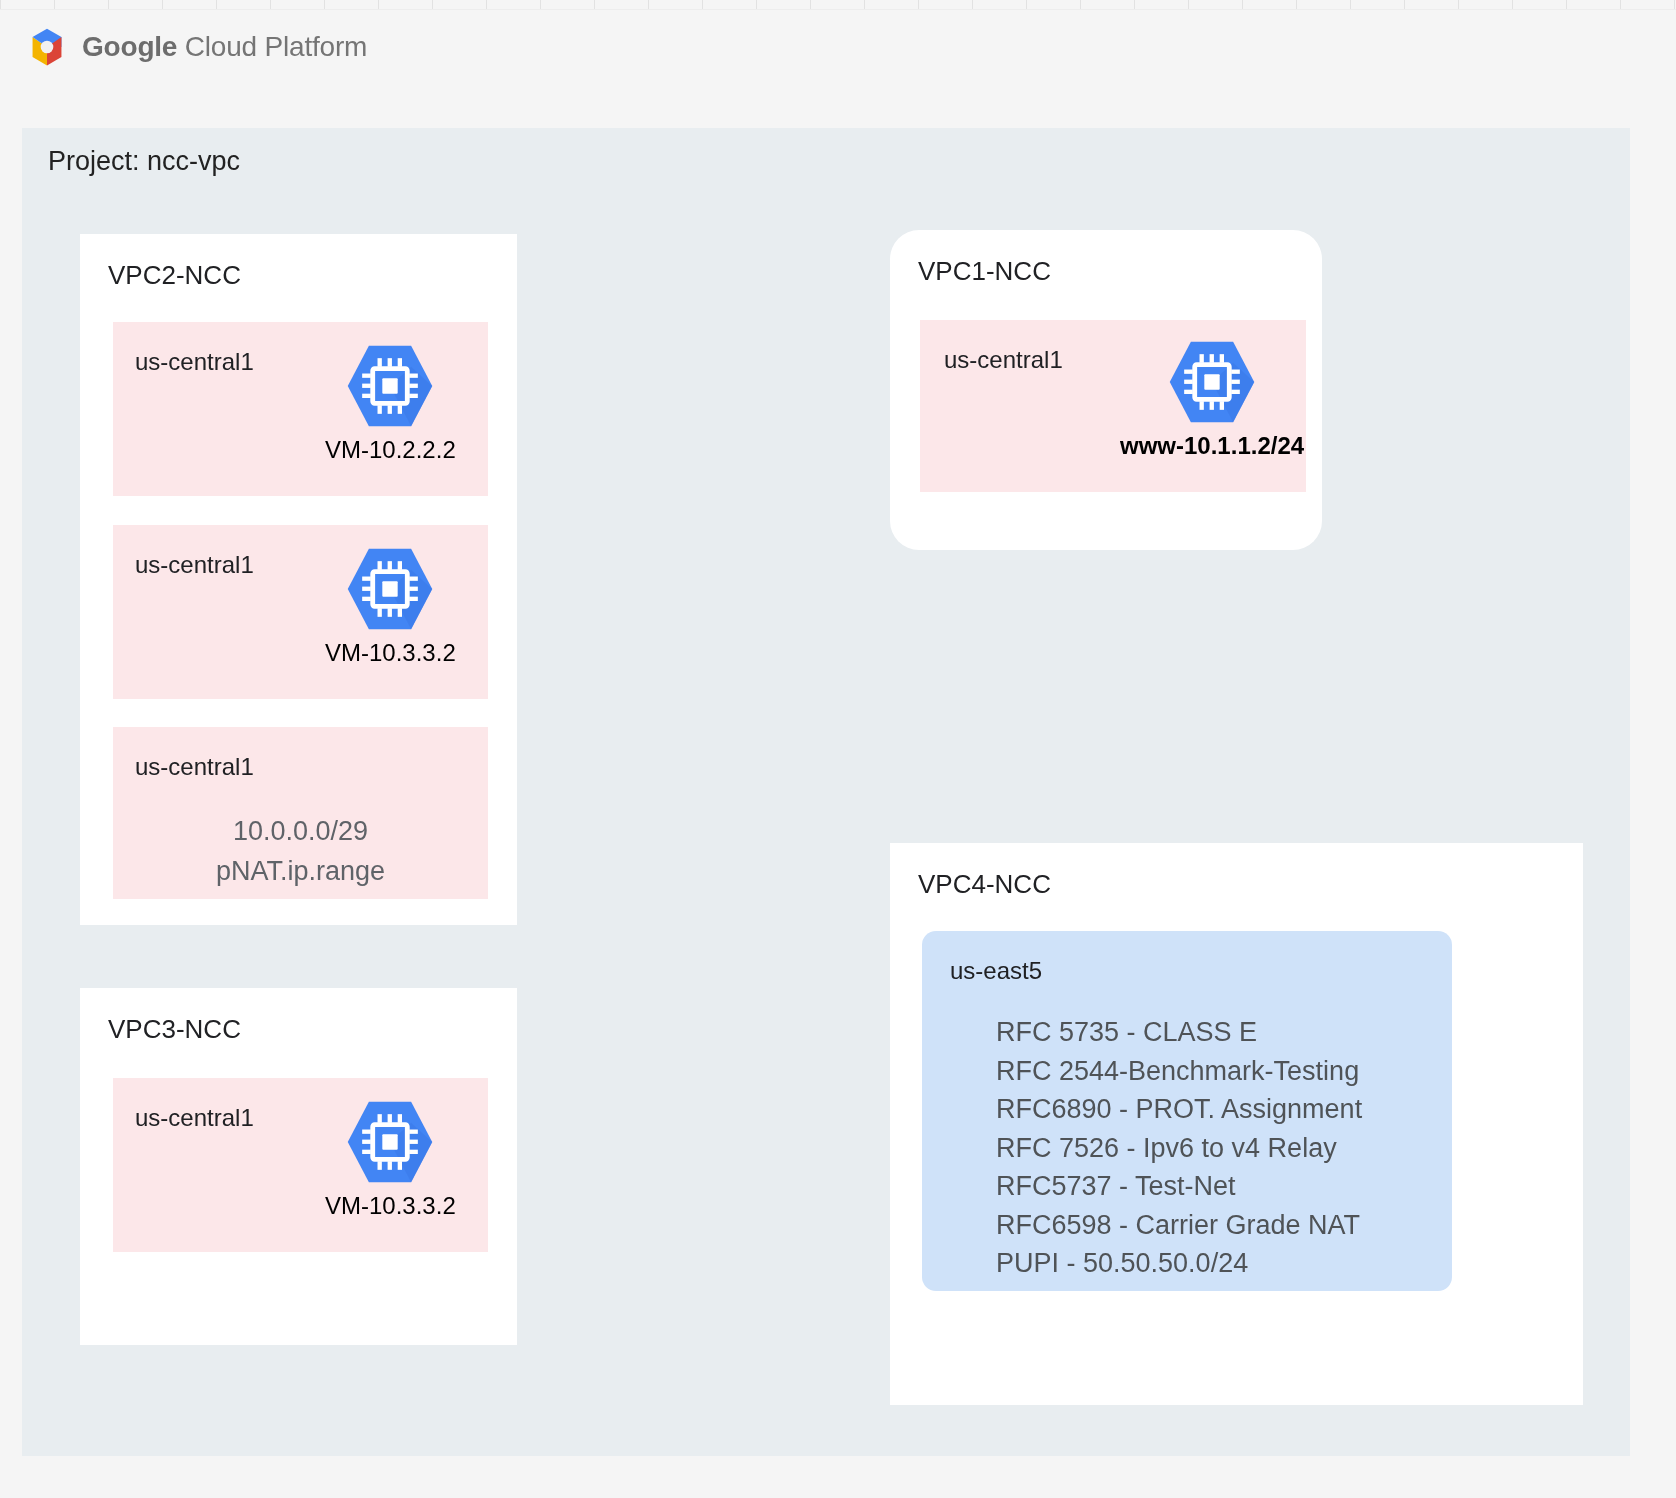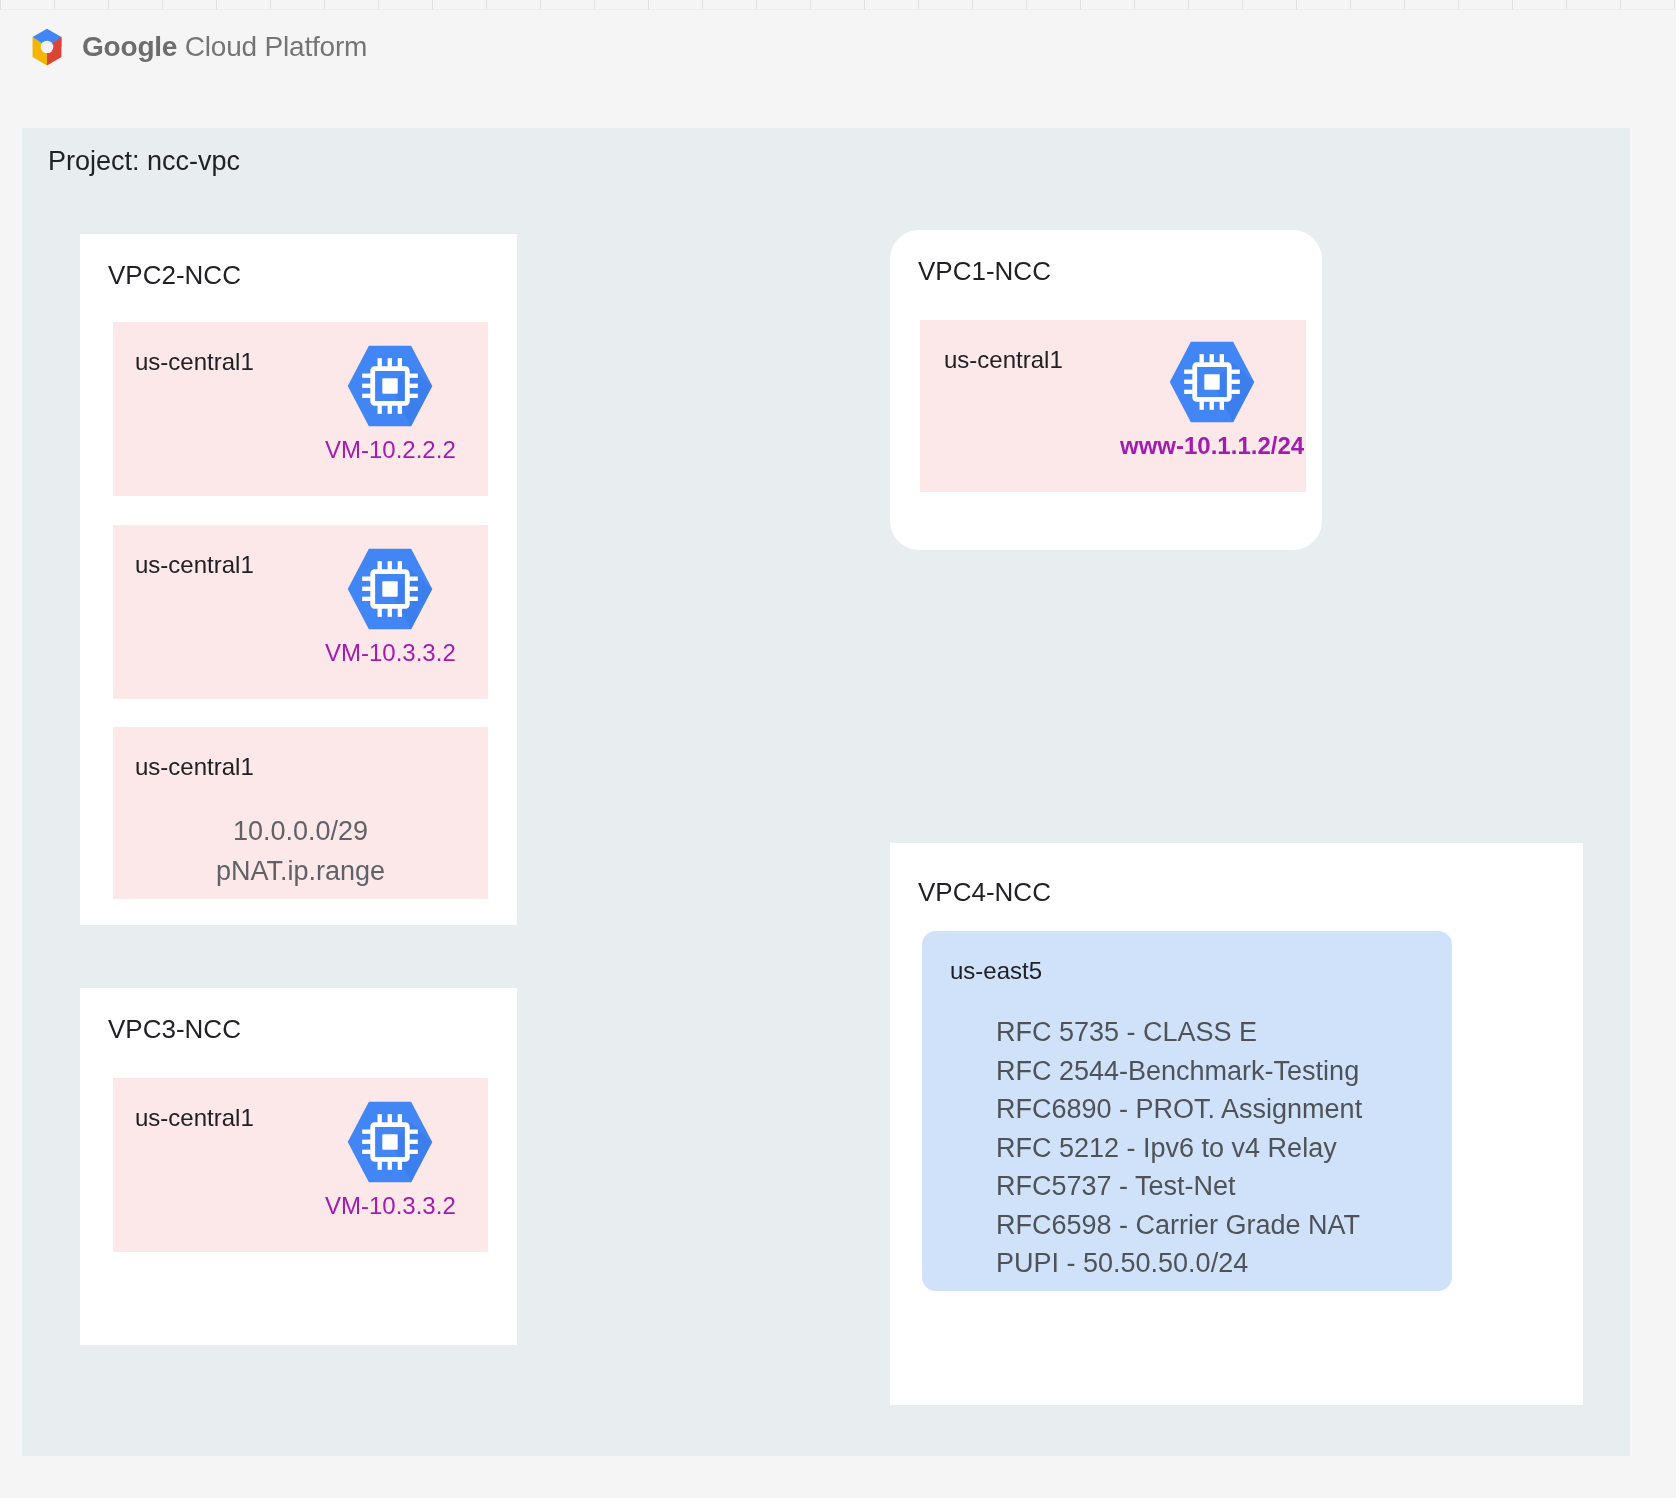--- a/index.html
+++ b/index.html
@@ -89,21 +89,21 @@
   
   .vm-node {
     position: absolute;
     display: flex;
     flex-direction: column;
     align-items: center;
   }
   .vm-icon { display: block; }
   .vm-label {
     font-size: 24px;
-    color: #a21caf;
+    color: #000000;
     white-space: nowrap;
     margin-top: 2px;
   }
 
   
   .subnet-text {
     position: absolute;
     font-size: 27px;
     color: #5f6368;
     line-height: 40px;
@@ -261,29 +261,29 @@
               <rect x="70" y="47.5" width="9" height="4.5"></rect>
               <rect x="70" y="58" width="9" height="4.5"></rect>
             </g>
           </svg>
           <div class="vm-label">VM-10.3.3.2</div>
         </div>
       </div>
     </div>
 
     <div class="vpc-card" style="left:868px; top:715px; width:693px; height:562px;">
-      <div class="vpc-title" style="left:28px; top:34px;">VPC4-NCC</div>
+      <div class="vpc-title" style="left:28px; top:26px;">VPC4-NCC</div>
 
       <div class="subnet blue" style="left:32px; top:88px; width:530px; height:360px;border-radius:14px;">
         <div class="subnet-label" style="left:28px; top:26px;">us-east5</div>
         <div class="rfc-list" style="left:74px; top:82px;">
           <span class="rfc-line">RFC 5735 - CLASS E</span>
           <span class="rfc-line">RFC 2544-Benchmark-Testing</span>
           <span class="rfc-line">RFC6890 - PROT. Assignment</span>
-          <span class="rfc-line">RFC 5212 - Ipv6 to v4 Relay</span>
+          <span class="rfc-line">RFC 7526 - Ipv6 to v4 Relay</span>
           <span class="rfc-line">RFC5737 - Test-Net</span>
           <span class="rfc-line">RFC6598 - Carrier Grade NAT</span>
           <span class="rfc-line">PUPI - 50.50.50.0/24</span>
         </div>
       </div>
     </div>
 
   </div>
 </div>
 

